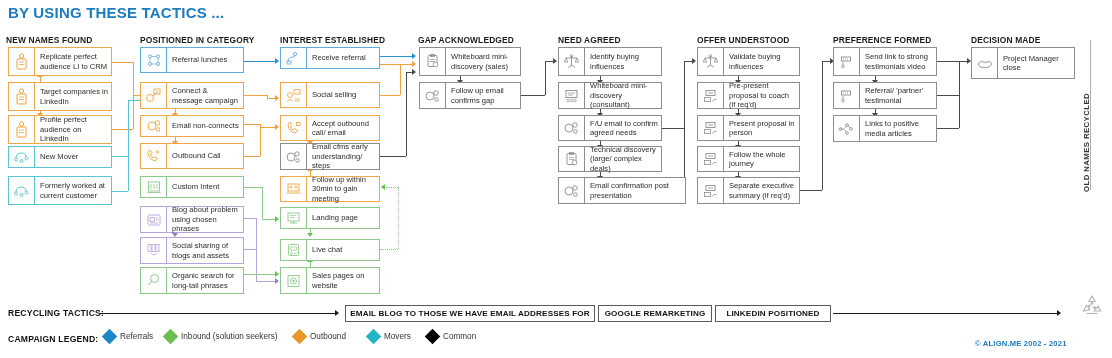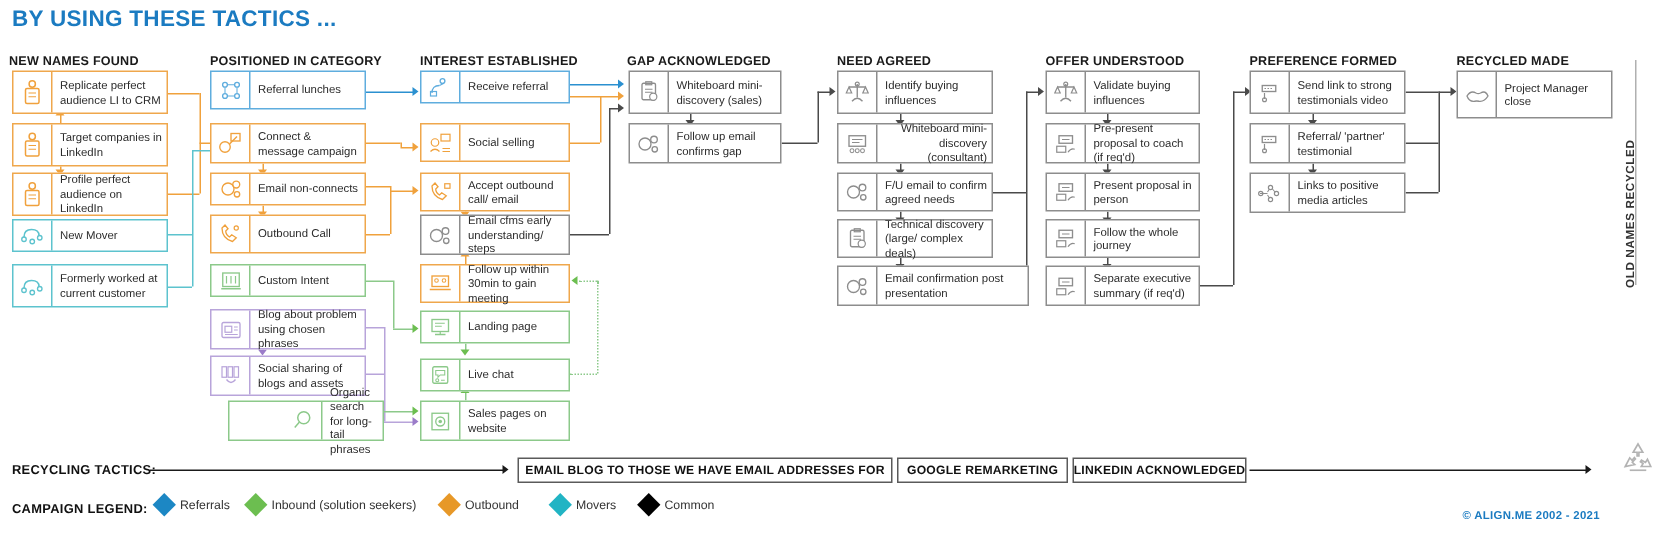--- a/index.html
+++ b/index.html
@@ -109,21 +109,21 @@
 
   <div class="title">BY USING THESE TACTICS ...</div>
 
   <div class="col-head" style="left:6px;  top:35px;">NEW NAMES FOUND</div>
   <div class="col-head" style="left:140px;top:35px;">POSITIONED IN CATEGORY</div>
   <div class="col-head" style="left:280px;top:35px;">INTEREST ESTABLISHED</div>
   <div class="col-head" style="left:418px;top:35px;">GAP ACKNOWLEDGED</div>
   <div class="col-head" style="left:558px;top:35px;">NEED AGREED</div>
   <div class="col-head" style="left:697px;top:35px;">OFFER UNDERSTOOD</div>
   <div class="col-head" style="left:833px;top:35px;">PREFERENCE FORMED</div>
-  <div class="col-head" style="left:971px;top:35px;">RECYCLED MADE</div>
+  <div class="col-head" style="left:971px;top:35px;">DECISION MADE</div>
 
   <div class="ln v" style="left:40px; top:76px; height:6px; border-color:#F0A13C;"></div>
   <div class="ar u" style="left:36.8px; top:73px; border-bottom-color:#F0A13C;"></div>
 
   <div class="ln v" style="left:40px; top:109px; height:6px; border-color:#F0A13C;"></div>
   <div class="ar d" style="left:36.8px; top:113px; border-top-color:#F0A13C;"></div>
 
   <div class="ln h" style="left:112px; top:62px; width:21px; border-color:#F0A13C;"></div>
   <div class="ln h" style="left:112px; top:129px; width:21px; border-color:#F0A13C;"></div>
   <div class="ln v" style="left:133px; top:62px; height:67px; border-color:#F0A13C;"></div>
@@ -312,21 +312,21 @@
       <svg width="16" height="15" viewBox="0 0 16 15">
           <rect x="2" y="1.5" width="3" height="7" fill="none" stroke="#B8A4DA" stroke-width=".8"></rect>
           <rect x="6" y="1.5" width="3" height="7" fill="none" stroke="#B8A4DA" stroke-width=".8"></rect>
           <rect x="10" y="1.5" width="3" height="7" fill="none" stroke="#B8A4DA" stroke-width=".8"></rect>
           <path d="M5 10 q3 4 6 0" fill="none" stroke="#B8A4DA" stroke-width=".9"></path>
         </svg>
     </span>
     <span class="tx">Social sharing of blogs and assets</span>
   </div>
 
-  <div class="box c-green" style="left:152px; top:267px; width:104px; height:27px;padding-left:36px;">
+  <div class="box c-green" style="left:140px; top:267px; width:104px; height:27px;">
     <span class="ic">
       <svg width="16" height="15" viewBox="0 0 16 15">
           <circle cx="8.5" cy="5.5" r="4" fill="none" stroke="#8CC98A" stroke-width="1"></circle>
           <line x1="5.5" y1="8.5" x2="2.5" y2="12" stroke="#8CC98A" stroke-width="1"></line>
         </svg>
     </span>
     <span class="tx">Organic search for long-tail phrases</span>
   </div>
 
   <div class="ln v" style="left:310px; top:137px; height:6px; border-color:#F0A13C;"></div>
@@ -504,21 +504,21 @@
           <line x1="3" y1="4" x2="14" y2="4" stroke="#8d8d8d" stroke-width=".9"></line>
           <path d="M3 4 L1.2 8 h3.6 z" fill="none" stroke="#8d8d8d" stroke-width=".8"></path>
           <path d="M14 4 L12.2 8 h3.6 z" fill="none" stroke="#8d8d8d" stroke-width=".8"></path>
           <circle cx="8.5" cy="2" r="1.3" fill="none" stroke="#8d8d8d" stroke-width=".8"></circle>
           <path d="M5 13.5 q3.5 -4 7 0" fill="none" stroke="#8d8d8d" stroke-width=".9"></path>
         </svg>
     </span>
     <span class="tx">Identify buying influences</span>
   </div>
 
-  <div class="box c-gray" style="left:558px; top:82px; width:104px; height:27px;text-align:right;">
+  <div class="box c-gray" style="left:558px; top:82px; width:104px; height:27px;">
     <span class="ic">
       <svg width="17" height="14" viewBox="0 0 17 14">
           <rect x="3" y="1.5" width="11" height="7" fill="none" stroke="#8d8d8d" stroke-width=".9"></rect>
           <line x1="5" y1="4" x2="12" y2="4" stroke="#8d8d8d" stroke-width=".7"></line>
           <line x1="5" y1="6" x2="10" y2="6" stroke="#8d8d8d" stroke-width=".7"></line>
           <circle cx="5" cy="11.5" r="1.3" fill="none" stroke="#8d8d8d" stroke-width=".7"></circle>
           <circle cx="8.5" cy="11.5" r="1.3" fill="none" stroke="#8d8d8d" stroke-width=".7"></circle>
           <circle cx="12" cy="11.5" r="1.3" fill="none" stroke="#8d8d8d" stroke-width=".7"></circle>
         </svg>
     </span>
@@ -707,21 +707,21 @@
       <path d="M6.5 19.5 L17.5 19.5" stroke="#b3b3b3" stroke-width="1.1" fill="none"></path>
     </svg>
   </div>
 
   <div class="recyc-label">RECYCLING TACTICS:</div>
   <div class="ln h" style="left:100px; top:313px; width:237px; border-color:#1a1a1a; border-top-width:1.4px;"></div>
   <div class="ar r" style="left:335px; top:309.8px; border-left-color:#1a1a1a;"></div>
 
   <div class="pill" style="left:345px; width:250px;">EMAIL BLOG TO THOSE WE HAVE EMAIL ADDRESSES FOR</div>
   <div class="pill" style="left:598px; width:114px;">GOOGLE REMARKETING</div>
-  <div class="pill" style="left:715px; width:116px;">LINKEDIN ACKNOWLEDGED</div>
+  <div class="pill" style="left:715px; width:116px;">LINKEDIN POSITIONED</div>
 
   <div class="ln h" style="left:833px; top:313px; width:226px; border-color:#1a1a1a; border-top-width:1.4px;"></div>
   <div class="ar r" style="left:1057px; top:309.8px; border-left-color:#1a1a1a;"></div>
 
   <div class="legend-label">CAMPAIGN LEGEND:</div>
 
   <div class="lg-item" style="left:104px;">
     <span class="lg-dia" style="background:#1C87C4;"></span>
     <span class="lg-tx">Referrals</span>
   </div>

